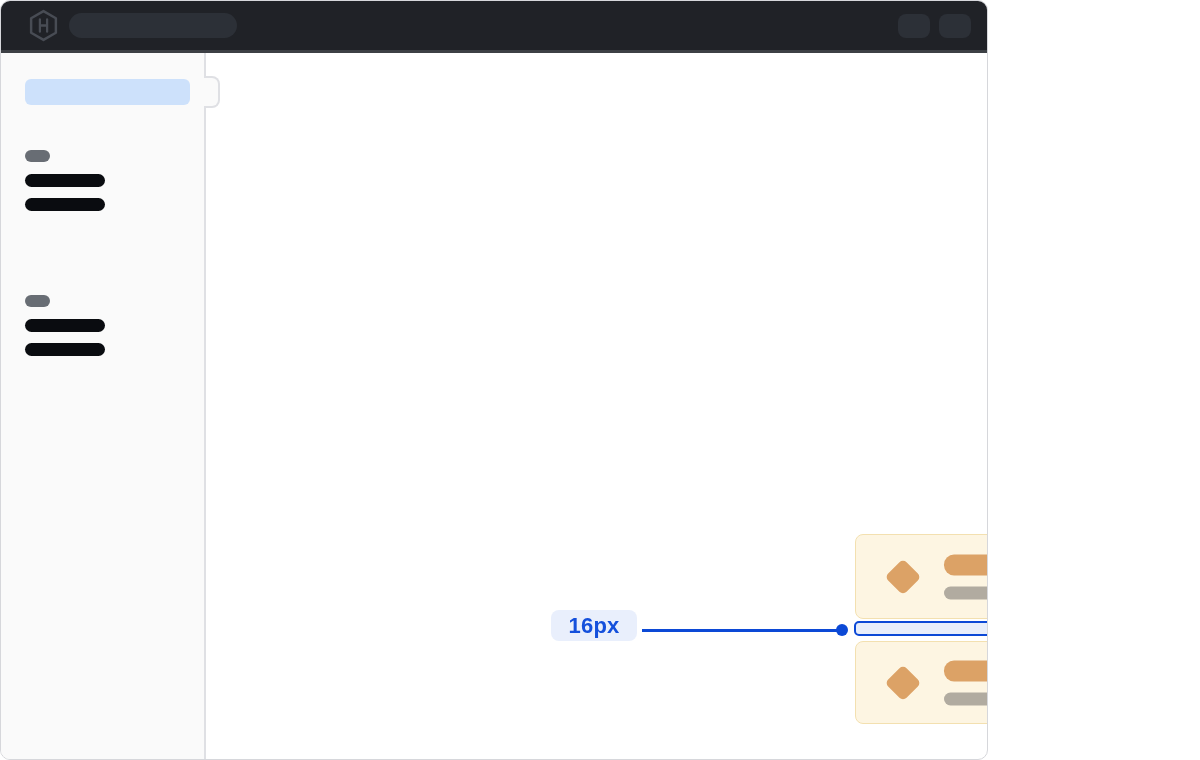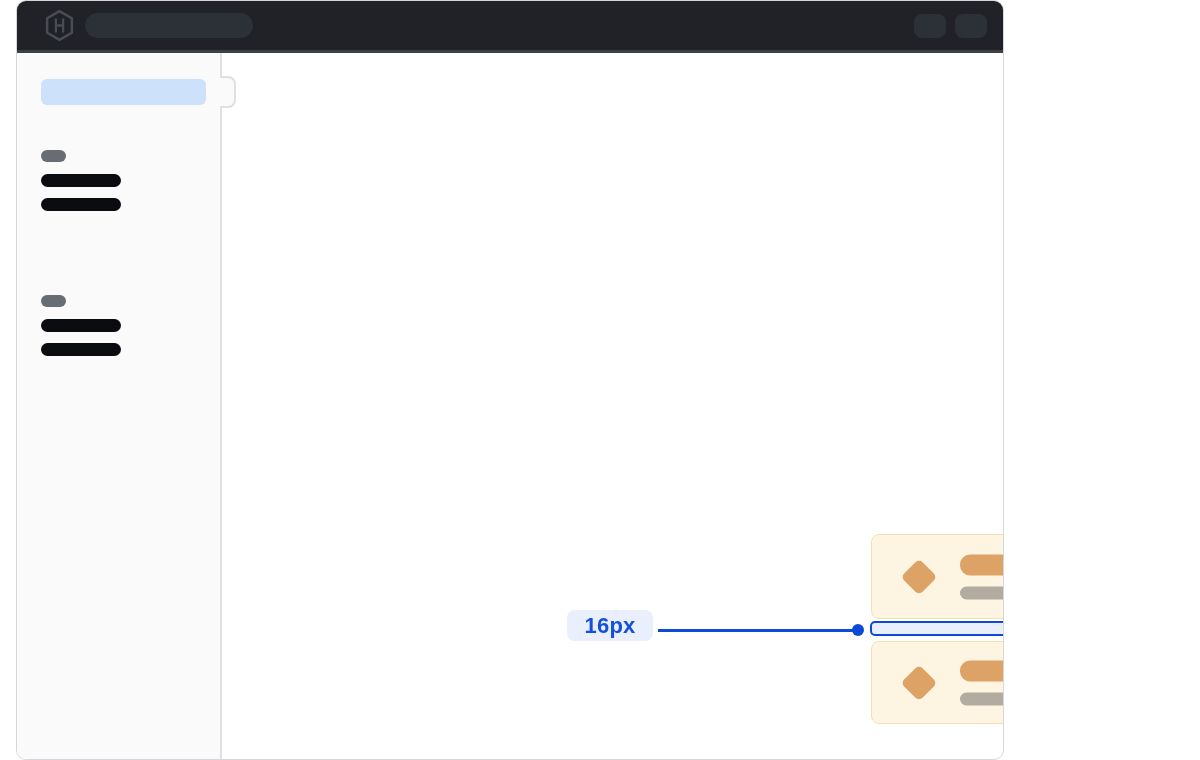--- a/index.html
+++ b/index.html
@@ -2,21 +2,20 @@
 <html><head>
 <meta charset="utf-8">
 <style>
   * { margin: 0; padding: 0; box-sizing: border-box; }
   html, body { background: #ffffff; width: 1200px; height: 760px; font-family: "Liberation Sans", sans-serif; }
 
   .window {
     position: relative; width: 988px; height: 760px;
     background: #ffffff; border: 1px solid #d6d7db; border-radius: 10px;
     overflow: hidden;
-    margin-left: 16px;
   }
 
   
   .topbar {
     position: absolute; top: 0; left: 0; right: 0; height: 52px;
     background: #202227; border-bottom: 3px solid #3d4045;
     display: flex; align-items: center;
   }
   .logo { width: 33px; height: 33px; margin-left: 26px; display: flex; align-items: center; justify-content: center; }
   .search-skeleton {

